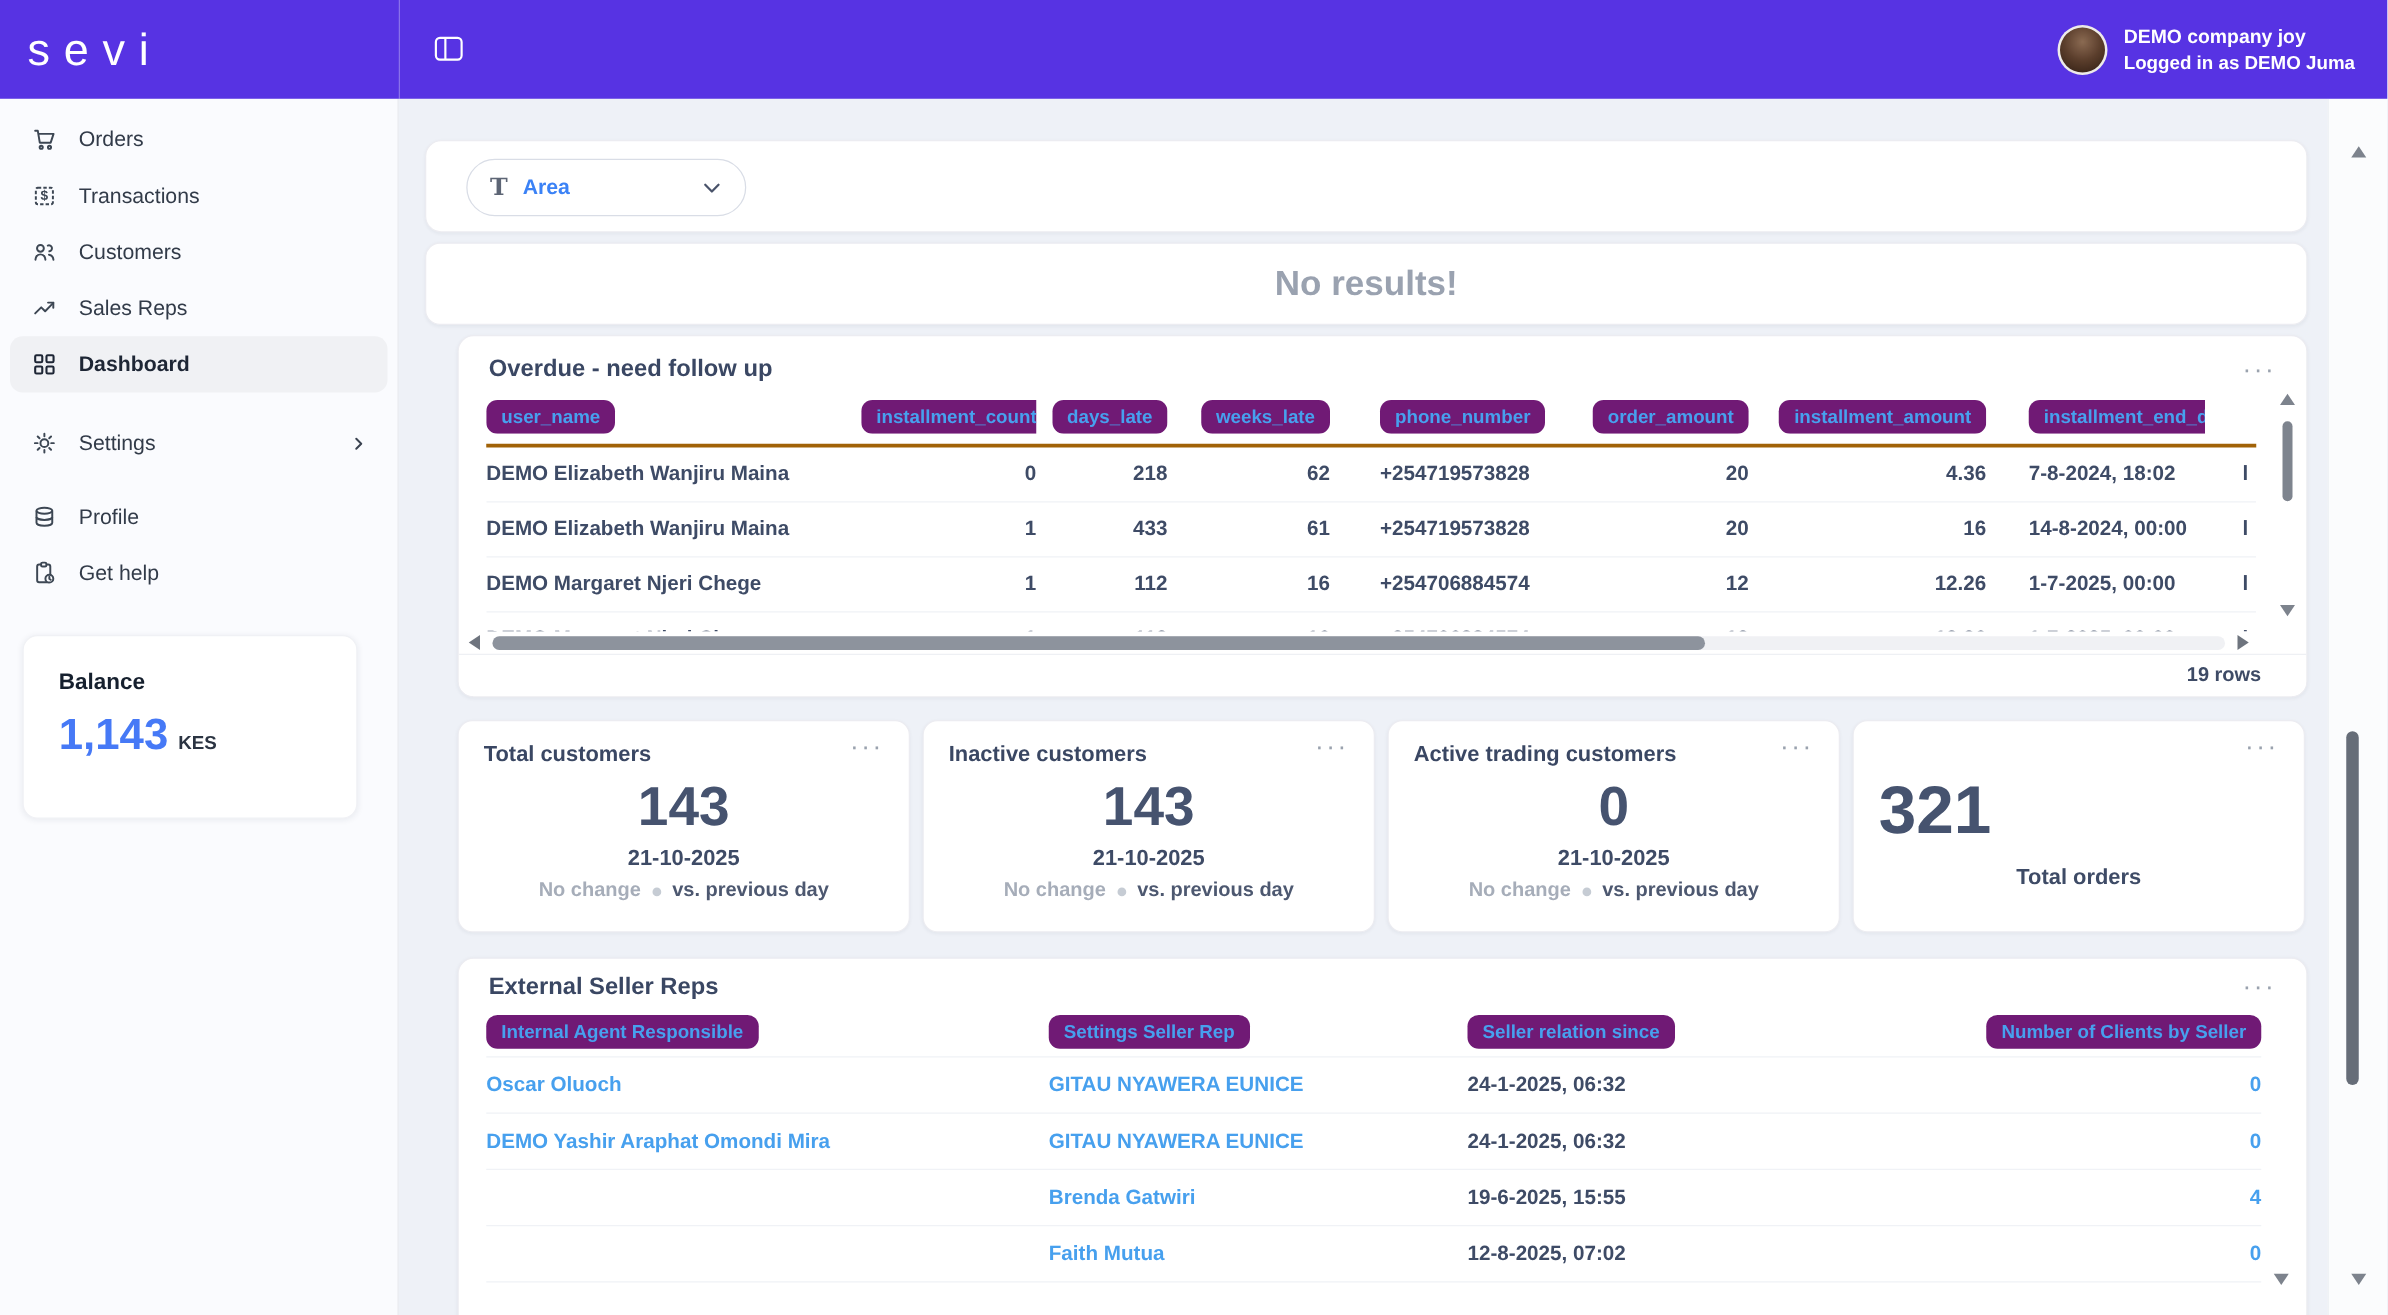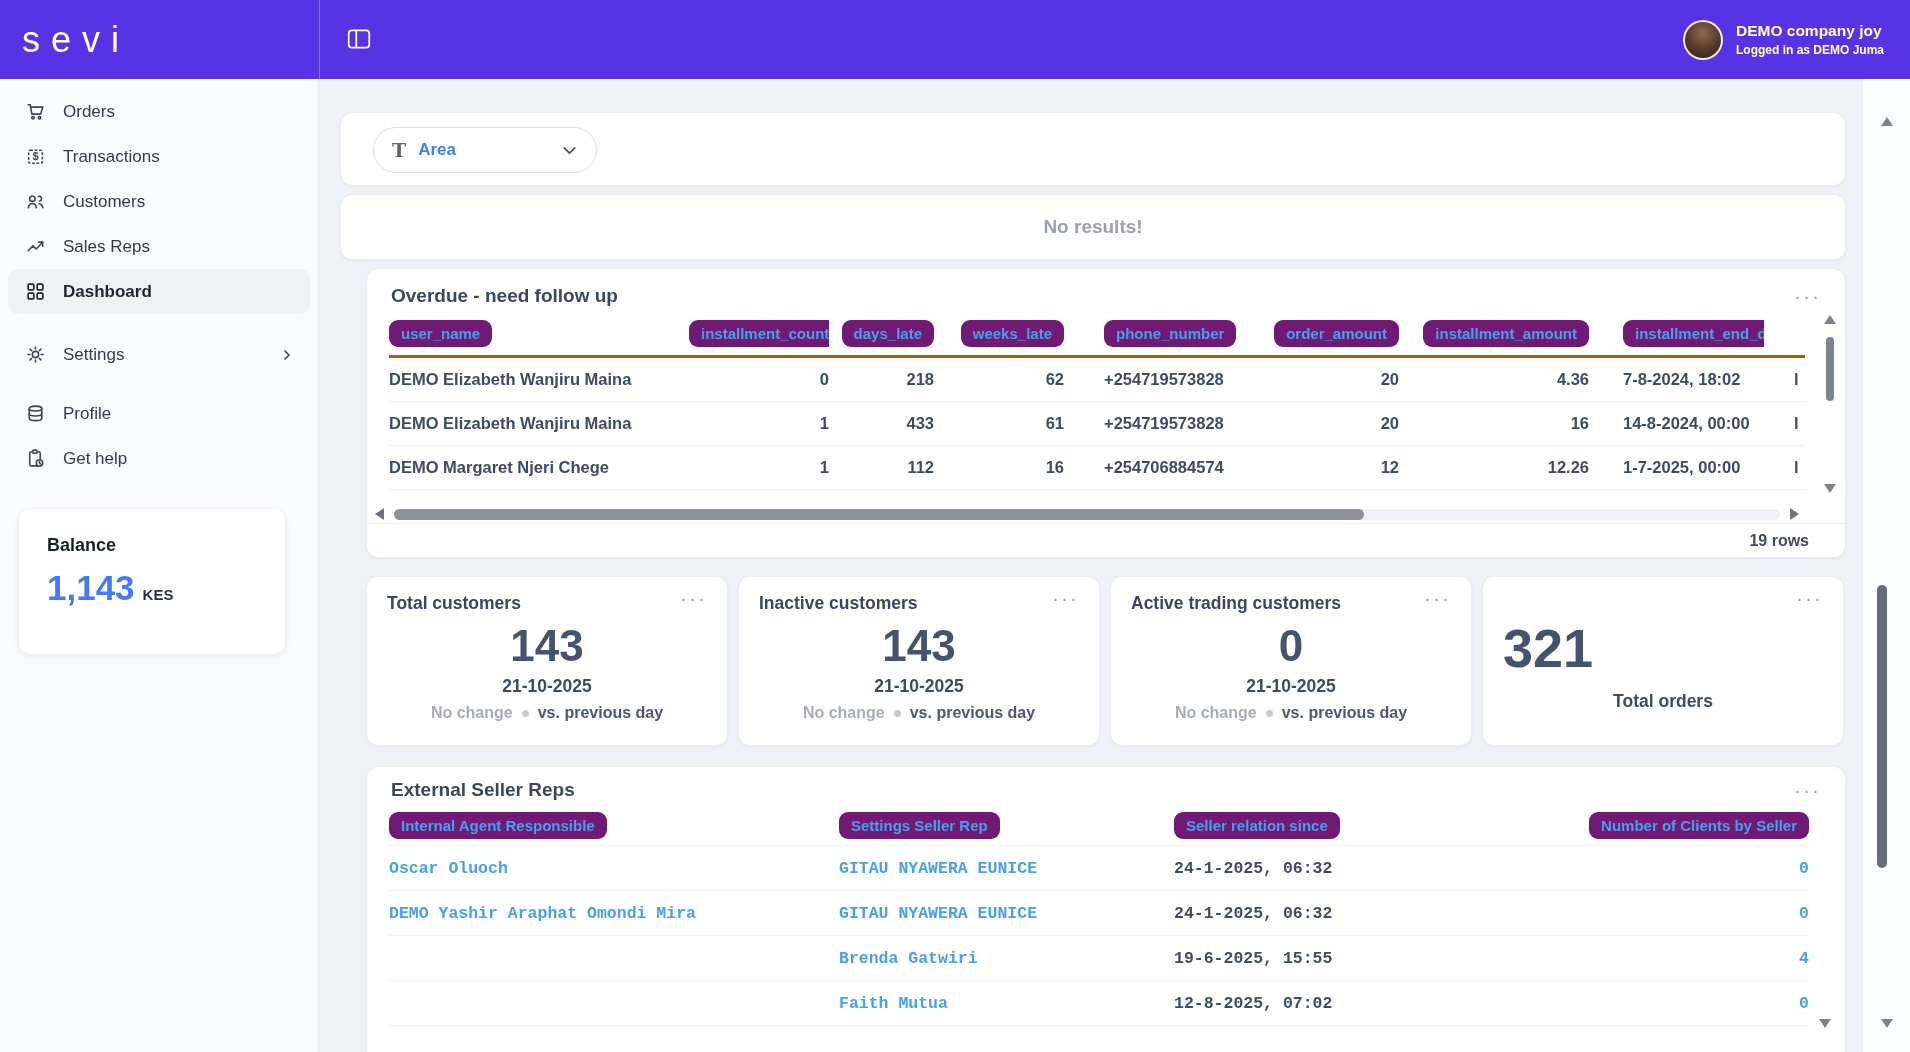--- a/index.html
+++ b/index.html
@@ -10,21 +10,21 @@
   }
   
   .header { position:absolute; top:0; left:0; width:1910px; height:79px; background:#5733e3; z-index:30; }
   .header-divider { position:absolute; left:319px; top:0; width:1px; height:79px; background:rgba(255,255,255,.30); }
   .logo { position:absolute; left:22px; top:50%; transform:translateY(-50%); color:#fff; font-size:36px; letter-spacing:11px; font-weight:400; }
   .panel-toggle { position:absolute; left:346px; top:26px; background:none; border:none; cursor:pointer; }
   .user { position:absolute; right:26px; top:50%; transform:translateY(-50%); display:flex; align-items:center; gap:13px; color:#fff; cursor:pointer; }
   .avatar { width:40px; height:40px; border-radius:50%; border:2px solid rgba(255,255,255,.9);
     background:radial-gradient(circle at 50% 32%, #8a6a52 0%, #5b3e2c 48%, #2e1c12 100%); }
   .user-name { font-size:15.5px; font-weight:700; }
-  .user-sub { font-size:12px; font-weight:700; margin-top:3px; }
+  .user-sub { font-size:15px; font-weight:700; margin-top:3px; }
 
   
   .sidebar { position:absolute; top:79px; left:0; width:319px; height:973px; background:#fafbfe; border-right:1px solid #e7e9ee; z-index:20; }
   .nav { padding:10px 8px 0 8px; }
   .nav-item { display:flex; align-items:center; gap:17px; height:45px; padding:0 16px; border-radius:10px;
     color:#323b49; font-size:17px; cursor:pointer; }
   .nav-item.active { background:#f0f1f4; font-weight:700; color:#1e2635; }
   .nav-item .nicon { width:22px; display:flex; justify-content:center; }
   .nav-gap-lg { height:18px; } .nav-gap-md { height:14px; }
   .nav-item .spacer { flex:1; }
@@ -37,21 +37,21 @@
   
   .card { position:absolute; background:#fff; border:1px solid #ececf1; border-radius:13px; box-shadow:0 1px 3px rgba(25,35,60,.05); }
   .toolbar-card { left:340px; top:112px; width:1506px; height:74px; }
   .pill { position:absolute; left:32px; top:14px; width:224px; height:46px; border:1px solid #d9dde6; border-radius:23px;
     display:flex; align-items:center; padding:0 18px; gap:12px; background:#fff; cursor:pointer; }
   .pill-t { font-family:"DejaVu Serif", serif; font-size:19px; color:#5d6575; font-weight:700; }
   .pill-label { font-size:17px; color:#3b82f6; font-weight:600; }
   .pill-chev { margin-left:auto; display:flex; }
 
   .noresults-card { left:340px; top:194px; width:1506px; height:66px; border-radius:12px;
-    display:flex; align-items:center; justify-content:center; font-size:19px; color:#9aa2b0; font-weight:600; }
+    display:flex; align-items:center; justify-content:center; font-size:28px; color:#9aa2b0; font-weight:600; }
 
   .section-title-row { display:flex; align-items:center; padding:16px 24px 0 24px; }
   .section-title { font-size:19px; font-weight:700; color:#3a4763; }
   .dots { margin-left:auto; color:#9aa2ae; font-size:21px; letter-spacing:2px; line-height:10px; cursor:pointer; background:none; border:none; }
 
   
   .overdue-card { left:366px; top:268px; width:1480px; height:290px; overflow:hidden; }
   .ov-grid { display:grid; grid-template-columns:300px 140px 105px 130px 210px 125px 190px 175px 1fr; align-items:center; }
   .ov-head { margin:10px 40px 0 22px; height:32px; }
   .chip { display:inline-block; background:#701a75; color:#47a0ee; font-size:15px; font-weight:700;
@@ -78,21 +78,21 @@
   .stat-date { text-align:center; font-size:17.5px; font-weight:600; color:#3e4b66; margin-top:8px; }
   .stat-change { display:flex; justify-content:center; align-items:center; gap:9px; margin-top:7px; font-size:16px; font-weight:700; }
   .chg { color:#a6adb9; } .chg-dot { width:7px; height:7px; border-radius:50%; background:#c6ccd4; } .cmp { color:#4d5870; }
   .stat-value-big { text-align:left; font-size:54px; font-weight:700; color:#46536f; margin-top:18px; line-height:1; }
   .stat-caption { text-align:center; font-size:17.5px; font-weight:600; color:#3e4b66; margin-top:16px; }
 
   
   .external-card { left:366px; top:766px; width:1480px; height:300px; overflow:hidden; }
   .ext-grid { display:grid; grid-template-columns:450px 335px 390px 1fr; align-items:center; }
   .ext-head { margin:8px 36px 0 22px; height:32px; }
-  .ext-body { margin:4px 36px 0 22px; border-top:1px solid #f0f2f6;font-family:Liberation Mono, monospace; }
+  .ext-body { margin:4px 36px 0 22px; border-top:1px solid #f0f2f6; }
   .ext-row { height:45px; border-bottom:1px solid #f0f2f6; font-size:16.5px; font-weight:600; color:#3e4b66; cursor:pointer; }
   .link { color:#47a0ee; cursor:pointer; }
   .ext-down { position:absolute; right:14px; top:252px; }
 
   
   .tri-up   { width:0; height:0; border-left:6px solid transparent; border-right:6px solid transparent; border-bottom:9px solid #7d838d; cursor:pointer; }
   .tri-down { width:0; height:0; border-left:6px solid transparent; border-right:6px solid transparent; border-top:9px solid #7d838d; cursor:pointer; }
   .tri-left { width:0; height:0; border-top:6px solid transparent; border-bottom:6px solid transparent; border-right:9px solid #6e747e; cursor:pointer; }
   .tri-right{ width:0; height:0; border-top:6px solid transparent; border-bottom:6px solid transparent; border-left:9px solid #6e747e; cursor:pointer; }
   .gutter { position:absolute; right:0; top:79px; width:48px; height:973px; background:#fbfcfd; border-left:1px solid #eceef2; z-index:25; }

